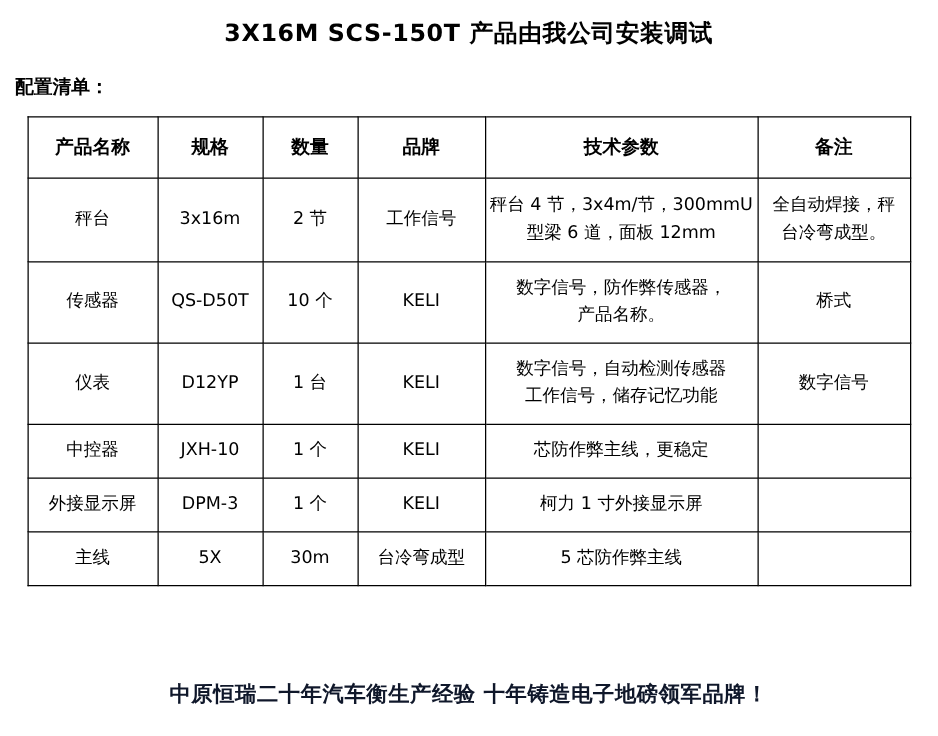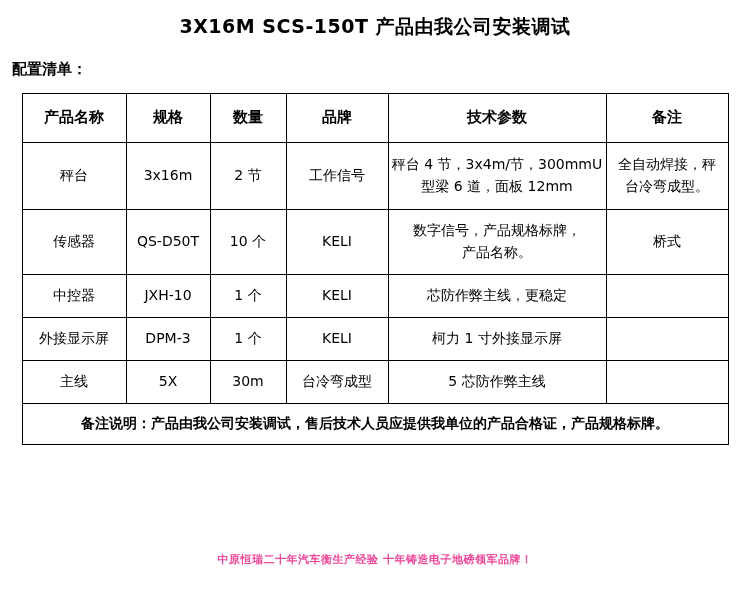--- a/index.html
+++ b/index.html
@@ -78,23 +78,23 @@
   .note-row td {
     text-align: left;
     font-size: 14px;
     font-weight: bold;
     padding: 7px 8px;
     height: 32px;
     line-height: 1.5;
   }
   .footer {
     text-align: center;
-    color: #ec4899;
+    color: #0f172a;
     font-weight: bold;
-    font-size: 11px;
+    font-size: 17px;
     position: absolute;
     left: 0;
     right: 0;
     bottom: 22px;
     letter-spacing: 0.5px;
   }
   .two-line span {
     display: block;
     text-align: center;
   }
@@ -141,24 +141,35 @@
           <span>全自动焊接，秤</span>
           <span>台冷弯成型。</span>
         </td>
       </tr>
       <tr>
         <td class="name-cell tall2">传感器</td>
         <td class="tall2">QS-D50T</td>
         <td class="tall2">10 个</td>
         <td class="tall2">KELI</td>
         <td class="tall2 two-line">
-          <span>数字信号，产品规格标牌，</span>
+          <span>数字信号，防作弊传感器，</span>
           <span>产品名称。</span>
         </td>
         <td class="tall2">桥式</td>
+      </tr>
+      <tr>
+        <td class="name-cell tall2">仪表</td>
+        <td class="tall2">D12YP</td>
+        <td class="tall2">1 台</td>
+        <td class="tall2">KELI</td>
+        <td class="tall2 two-line">
+          <span>数字信号，自动检测传感器</span>
+          <span>工作信号，储存记忆功能</span>
+        </td>
+        <td class="tall2">数字信号</td>
       </tr>
       <tr>
         <td class="name-cell short">中控器</td>
         <td class="short">JXH-10</td>
         <td class="short">1 个</td>
         <td class="short">KELI</td>
         <td class="short">芯防作弊主线，更稳定</td>
         <td class="short"></td>
       </tr>
       <tr>
@@ -170,21 +181,18 @@
         <td class="short"></td>
       </tr>
       <tr>
         <td class="name-cell short">主线</td>
         <td class="short">5X</td>
         <td class="short">30m</td>
         <td class="short">台冷弯成型</td>
         <td class="short">5 芯防作弊主线</td>
         <td class="short"></td>
       </tr>
-      <tr class="note-row">
-        <td colspan="6">备注说明：产品由我公司安装调试，售后技术人员应提供我单位的产品合格证，产品规格标牌。</td>
-      </tr>
     </tbody>
   </table>
 
   <div class="footer">中原恒瑞二十年汽车衡生产经验 十年铸造电子地磅领军品牌！</div>
 
 </div>
 
 </body></html>

